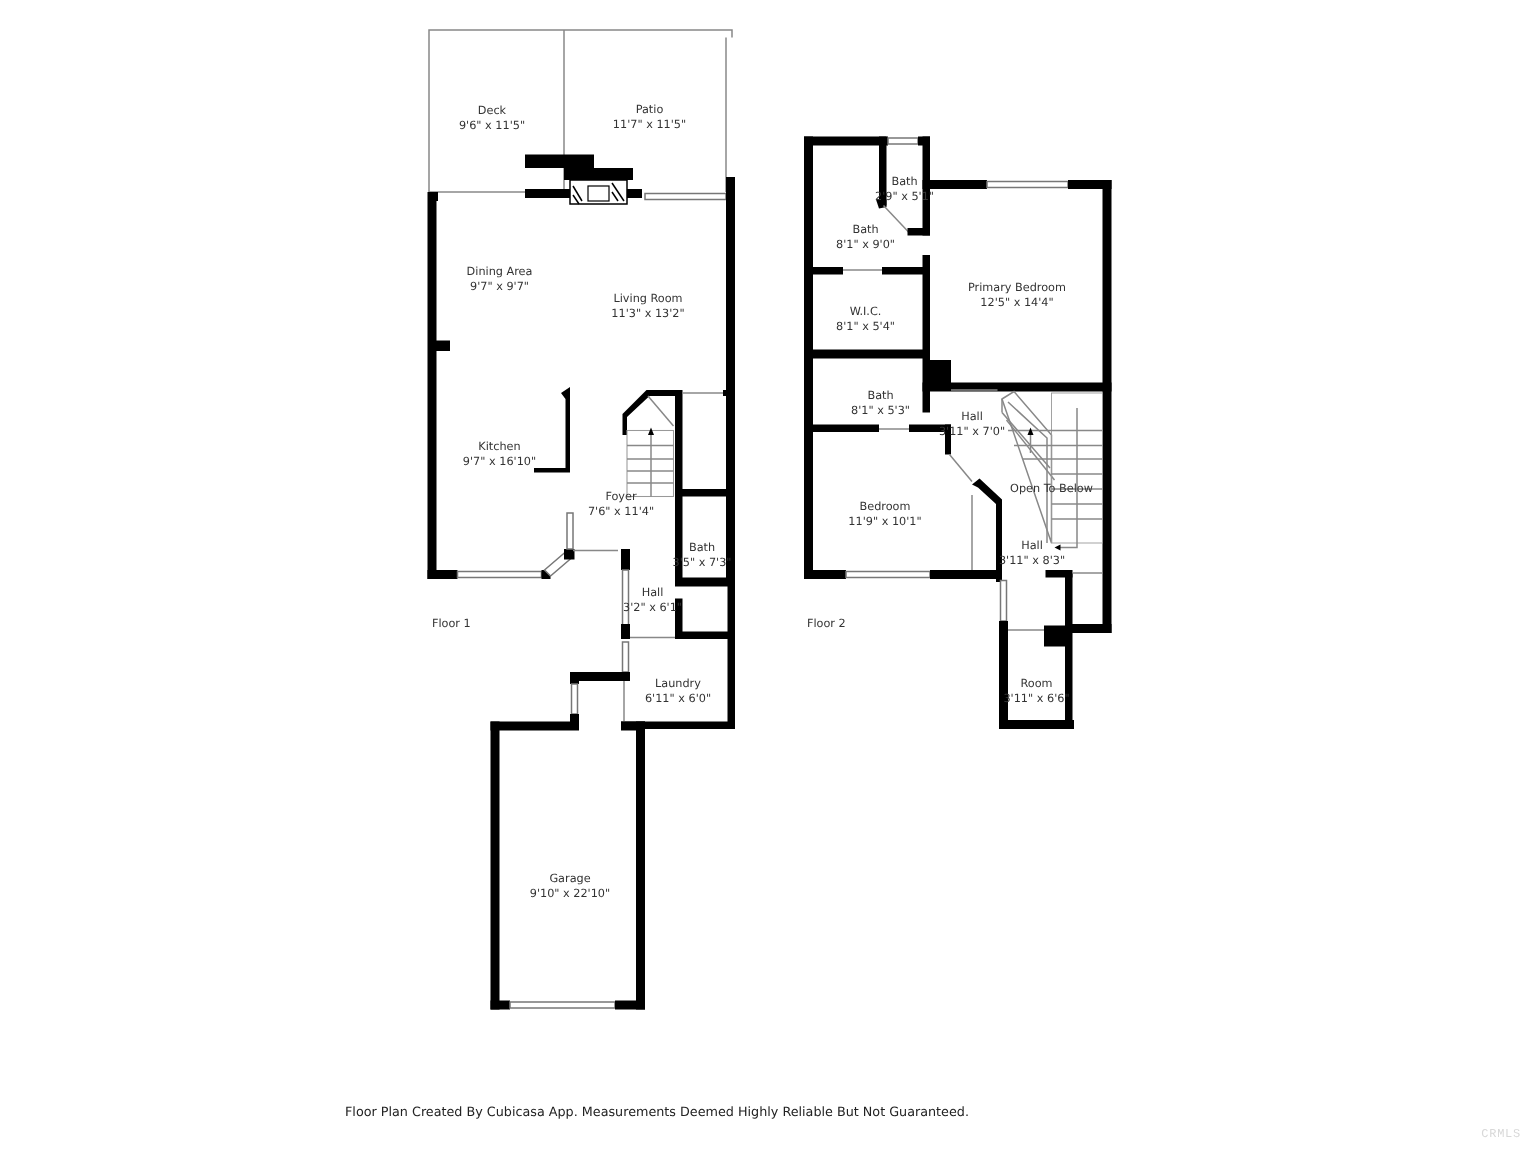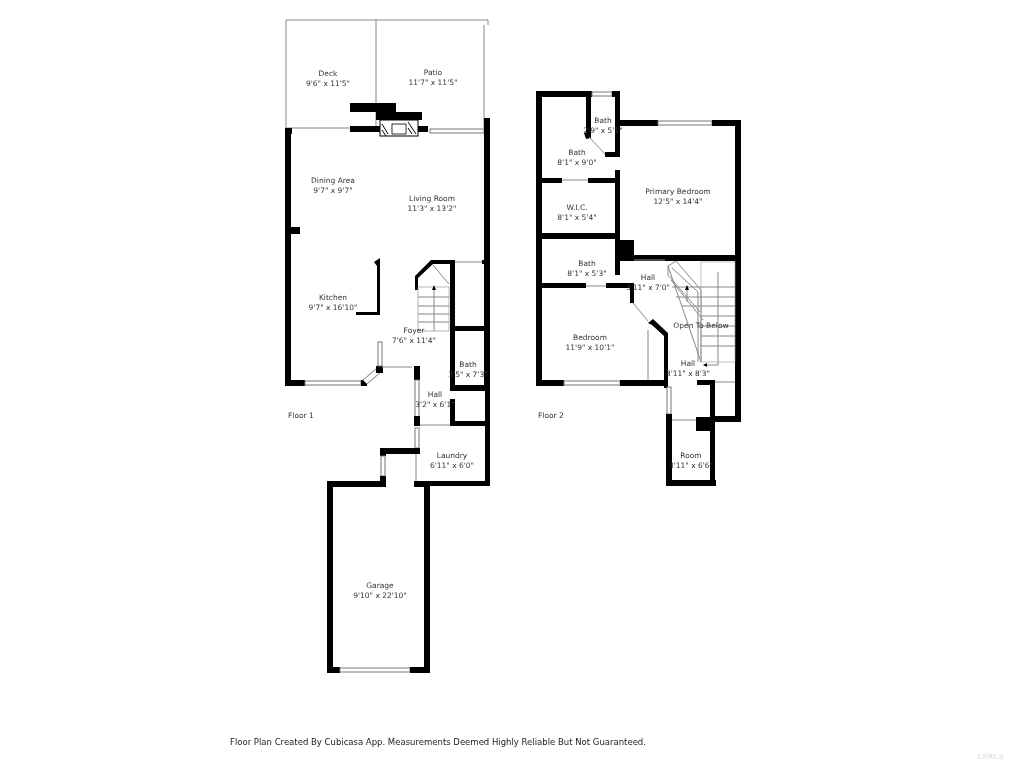--- a/index.html
+++ b/index.html
@@ -7,21 +7,21 @@
          font-family:"DejaVu Sans", "Liberation Sans", sans-serif; color:#333; }
   svg#plan { position:absolute; left:0; top:0; width:1024px; height:768px; }
   .wall { fill:#000; }
   .thin { stroke:#000; stroke-width:1; fill:none; }
   .lite { stroke:#888; stroke-width:1; fill:none; }
   .win { fill:#fff; stroke:#777; stroke-width:1; }
   .lbl { font-size:7.5px; fill:#333; text-anchor:middle; font-family:"DejaVu Sans", sans-serif; }
   .flbl { font-size:7.5px; fill:#333; font-family:"DejaVu Sans", sans-serif; }
   .footer { position:absolute; left:0; width:876px; top:737px; text-align:center;
             font-size:8.5px; color:#222; font-family:"DejaVu Sans", sans-serif; }
-  .wm { position:absolute; right:20px; top:752px; font-size:8px; color:#d8d8d8; letter-spacing:0.5px;
+  .wm { position:absolute; right:10px; top:752px; font-size:8px; color:#d8d8d8; letter-spacing:0.5px;
         font-family:Liberation Mono, monospace; }
 </style>
 </head>
 <body>
 
 <svg id="plan" viewBox="0 0 1024 768">
 
   <g>
 
     <g>

